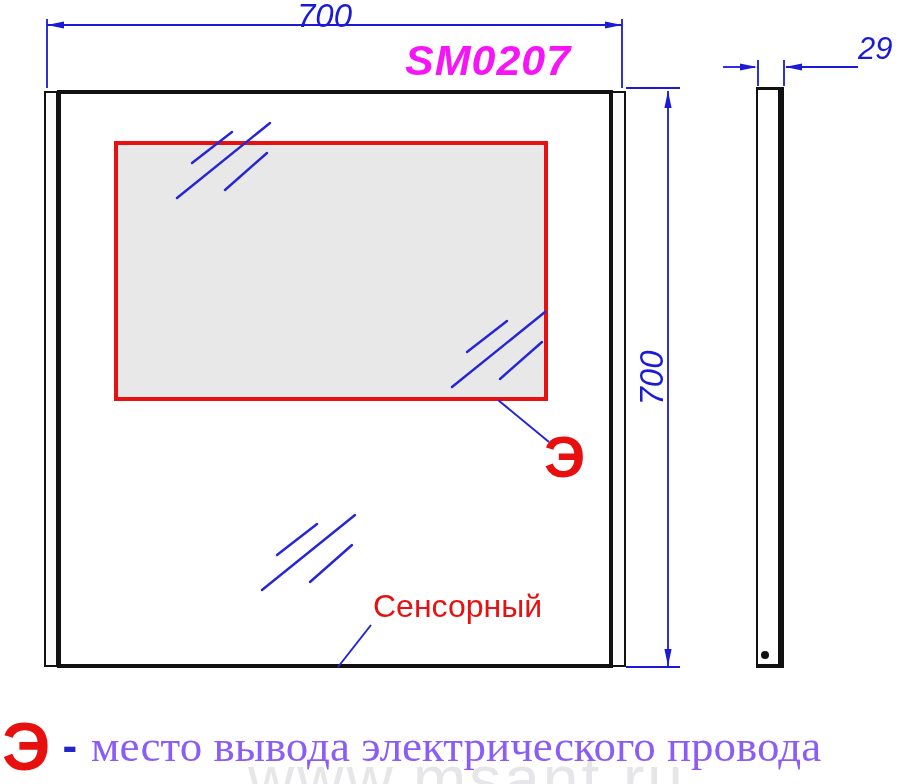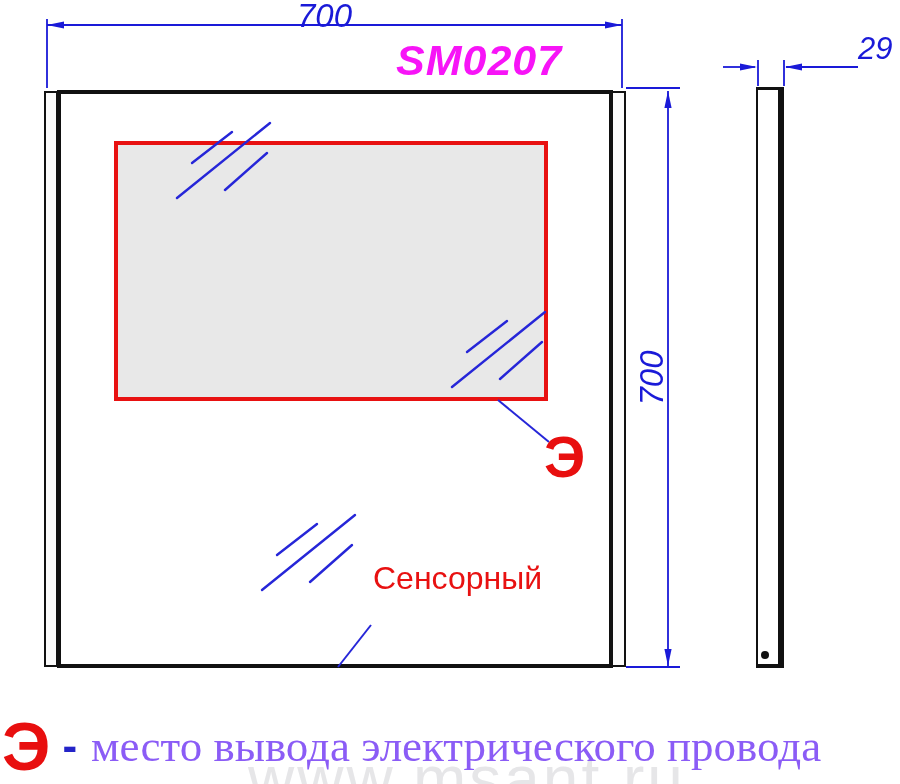--- a/index.html
+++ b/index.html
@@ -81,36 +81,36 @@
   .dim-depth  { left: 810px; top: 31px; font-size: 31px; margin-left: 48px; }
   .dim-height-box {
     position: absolute;
     left: 622px; top: 344px;
     width: 60px; height: 68px;
     transform: rotate(-90deg);
     display: flex; align-items: center; justify-content: center;
     z-index: 4;
   }
   .model-label {
-    left: 396px; top: 36px;
+    left: 405px; top: 36px;
     color: #f714f7;
     font-style: italic;
     font-weight: bold;
     font-size: 43px;
     letter-spacing: 1px;
   }
   .e-callout {
     left: 544px; top: 428px;
     color: #e80f0f;
     font-weight: bold;
     font-size: 58px;
     line-height: 1;
   }
   .switch-label {
-    left: 373px; top: 556px;
+    left: 373px; top: 584px;
     color: #e81111;
     font-size: 32px;
     line-height: 1.42;
   }
   .legend-row {
     position: absolute;
     left: 2px; top: 712px;
     display: flex;
     align-items: center;
     z-index: 4;

